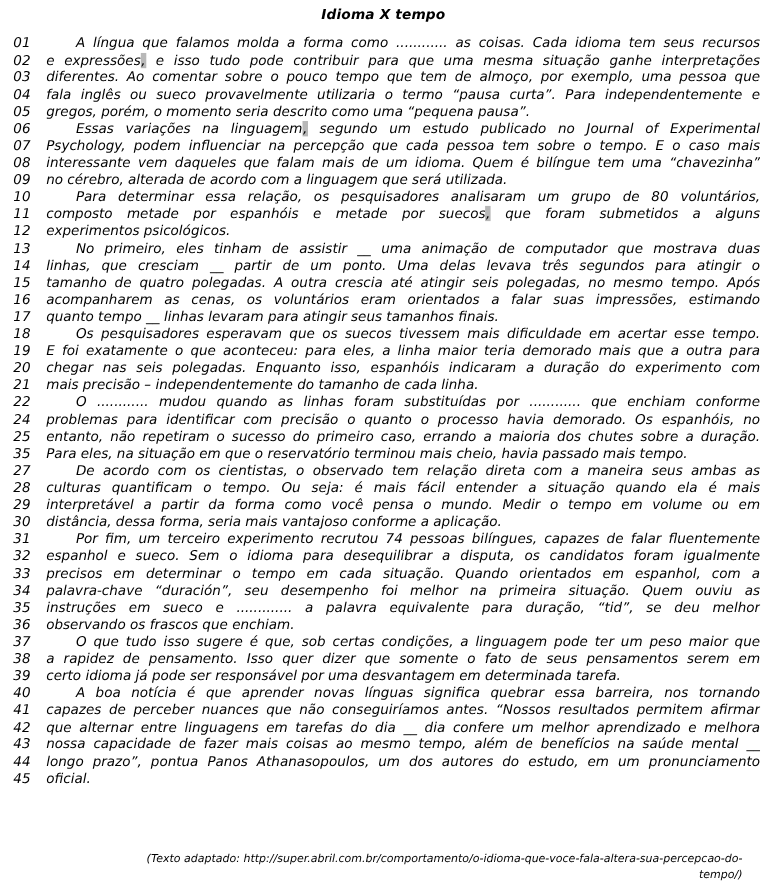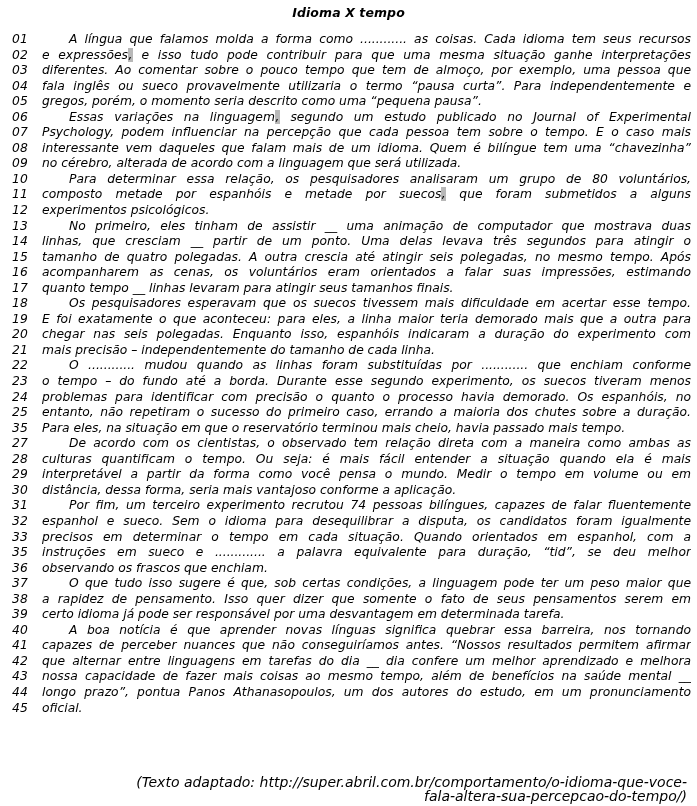--- a/index.html
+++ b/index.html
@@ -71,24 +71,24 @@
     display: inline-block;
     width: 27px;
   }
   .hl {
     background: #b8b8b8;
     padding: 0 0.5px;
   }
   .source {
     position: absolute;
     left: 0;
-    right: 6px;
+    right: 18px;
     bottom: 3px;
     text-align: right;
-    font-size: 14px;
+    font-size: 10px;
     line-height: 14px;
     padding-left: 110px;
     padding-right: 4px;
     box-sizing: border-box;
     word-break: break-word;
   }
 </style>
 </head>
 <body>
 
@@ -179,38 +179,34 @@
       </div>
       <div class="line">
         <span class="lno">21</span>
         <span class="ltxt para-end"><span>mais precisão – independentemente do tamanho de cada linha.</span></span>
       </div>
       <div class="line">
         <span class="lno">22</span>
         <span class="ltxt indent"><span>O ............ mudou quando as linhas foram substituídas por ............ que enchiam conforme</span></span>
       </div>
       <div class="line">
-        <span class="lno">23</span>
-        <span class="ltxt"><span>o tempo – do fundo até a borda. Durante esse segundo experimento, os suecos tiveram menos</span></span>
-      </div>
-      <div class="line">
         <span class="lno">24</span>
         <span class="ltxt"><span>problemas para identificar com precisão o quanto o processo havia demorado. Os espanhóis, no</span></span>
       </div>
       <div class="line">
         <span class="lno">25</span>
         <span class="ltxt"><span>entanto, não repetiram o sucesso do primeiro caso, errando a maioria dos chutes sobre a duração.</span></span>
       </div>
       <div class="line">
         <span class="lno">35</span>
         <span class="ltxt para-end"><span>Para eles, na situação em que o reservatório terminou mais cheio, havia passado mais tempo.</span></span>
       </div>
       <div class="line">
         <span class="lno">27</span>
-        <span class="ltxt indent"><span>De acordo com os cientistas, o observado tem relação direta com a maneira como ambas as</span></span>
+        <span class="ltxt indent"><span>De acordo com os cientistas, o observado tem relação direta com a maneira seus ambas as</span></span>
       </div>
       <div class="line">
         <span class="lno">28</span>
         <span class="ltxt"><span>culturas quantificam o tempo. Ou seja: é mais fácil entender a situação quando ela é mais</span></span>
       </div>
       <div class="line">
         <span class="lno">29</span>
         <span class="ltxt"><span>interpretável a partir da forma como você pensa o mundo. Medir o tempo em volume ou em</span></span>
       </div>
       <div class="line">
@@ -223,20 +219,24 @@
       </div>
       <div class="line">
         <span class="lno">32</span>
         <span class="ltxt"><span>espanhol e sueco. Sem o idioma para desequilibrar a disputa, os candidatos foram igualmente</span></span>
       </div>
       <div class="line">
         <span class="lno">33</span>
         <span class="ltxt"><span>precisos em determinar o tempo em cada situação. Quando orientados em espanhol, com a</span></span>
       </div>
       <div class="line">
+        <span class="lno">34</span>
+        <span class="ltxt"><span>palavra-chave “duración”, seu desempenho foi melhor na primeira situação. Quem ouviu as</span></span>
+      </div>
+      <div class="line">
         <span class="lno">35</span>
         <span class="ltxt"><span>instruções em sueco e ............. a palavra equivalente para duração, “tid”, se deu melhor</span></span>
       </div>
       <div class="line">
         <span class="lno">36</span>
         <span class="ltxt para-end"><span>observando os frascos que enchiam.</span></span>
       </div>
       <div class="line">
         <span class="lno">37</span>
         <span class="ltxt indent"><span>O que tudo isso sugere é que, sob certas condições, a linguagem pode ter um peso maior que</span></span>

